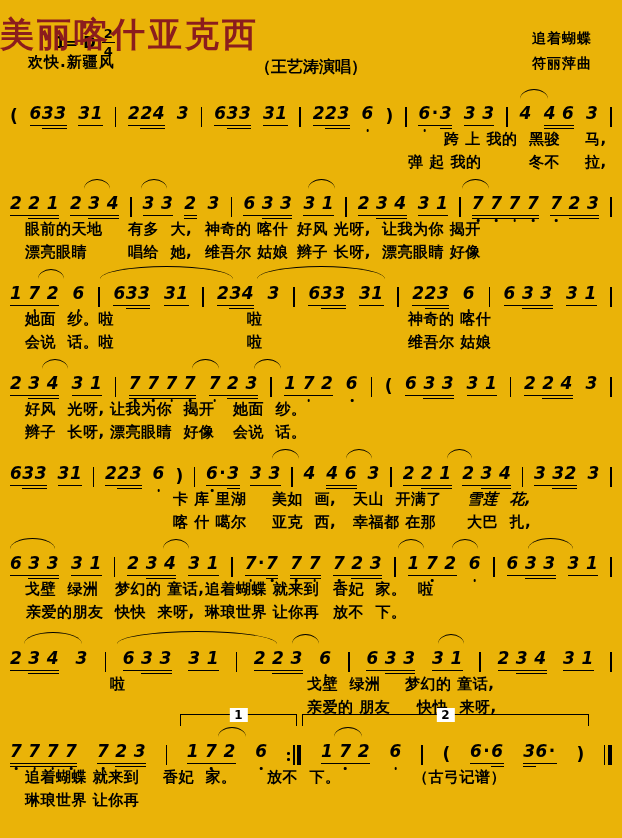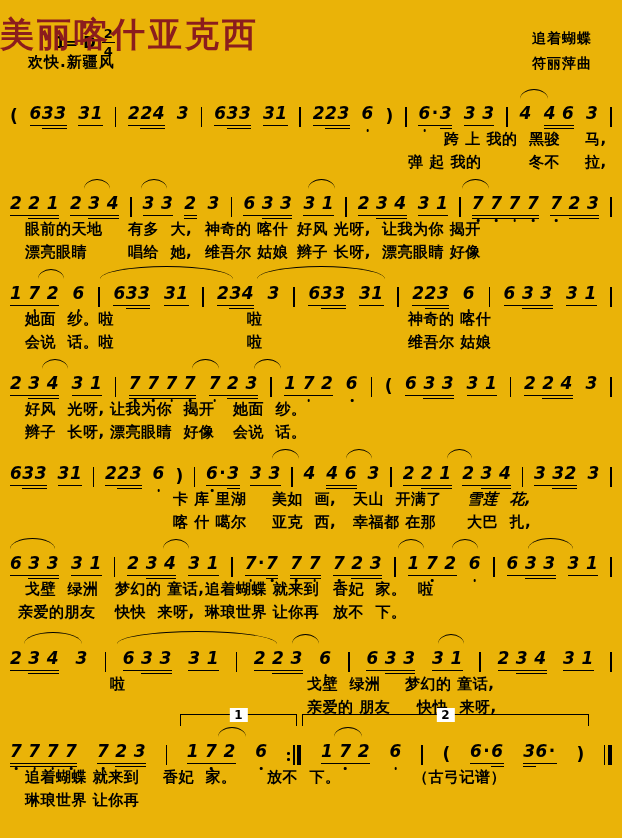--- a/index.html
+++ b/index.html
@@ -55,20 +55,21 @@
   <div class="hdr">
     <div class="keysig">
       <span>1= D</span>
       <span class="tsig">
         <b class="top">2</b>
         <b class="bot">4</b>
       </span>
     </div>
     <div class="tempo">欢快.新疆风</div>
     <h1 class="title">美丽喀什亚克西</h1>
+    <div class="subtitle">（王艺涛演唱）</div>
     <div class="credit c1">追着蝴蝶</div>
     <div class="credit c2">符丽萍曲</div>
   </div>
   <div id="score">
       <div class="line" style="top: 100px;">
         <div class="music">
           <span class="par">(</span>
           <span class="grp">
             <span class="pt u1">
               <span class="ch">6</span>
@@ -739,21 +740,21 @@
         <i class="arc" style="left: 10px; width: 45px; height: 10px; top: -12px;"></i>
         <i class="arc" style="left: 163px; width: 26px; height: 9px; top: -11px;"></i>
         <i class="arc" style="left: 398px; width: 26px; height: 9px; top: -11px;"></i>
         <i class="arc" style="left: 452px; width: 26px; height: 9px; top: -11px;"></i>
         <i class="arc" style="left: 528px; width: 45px; height: 10px; top: -12px;"></i>
         <span class="lyr" style="left: 25px; top: 30px;">戈壁  绿洲</span>
         <span class="lyr" style="left: 115px; top: 30px;">梦幻的 童话,</span>
         <span class="lyr" style="left: 205px; top: 30px;">追着蝴蝶 就来到</span>
         <span class="lyr" style="left: 333px; top: 30px;">香妃  家。</span>
         <span class="lyr" style="left: 418px; top: 30px;">啦</span>
-        <span class="lyr" style="left: 18px; top: 53px;">亲爱的朋友</span>
+        <span class="lyr" style="left: 26px; top: 53px;">亲爱的朋友</span>
         <span class="lyr" style="left: 115px; top: 53px;">快快  来呀,</span>
         <span class="lyr" style="left: 205px; top: 53px;">琳琅世界 让你再</span>
         <span class="lyr" style="left: 333px; top: 53px;">放不  下。</span>
       </div>
       <div class="line" style="top: 645px;">
         <div class="music">
           <span class="grp">
             <span class="pt u1">
               <span class="ch">2</span>
               <span class="sp"></span>

